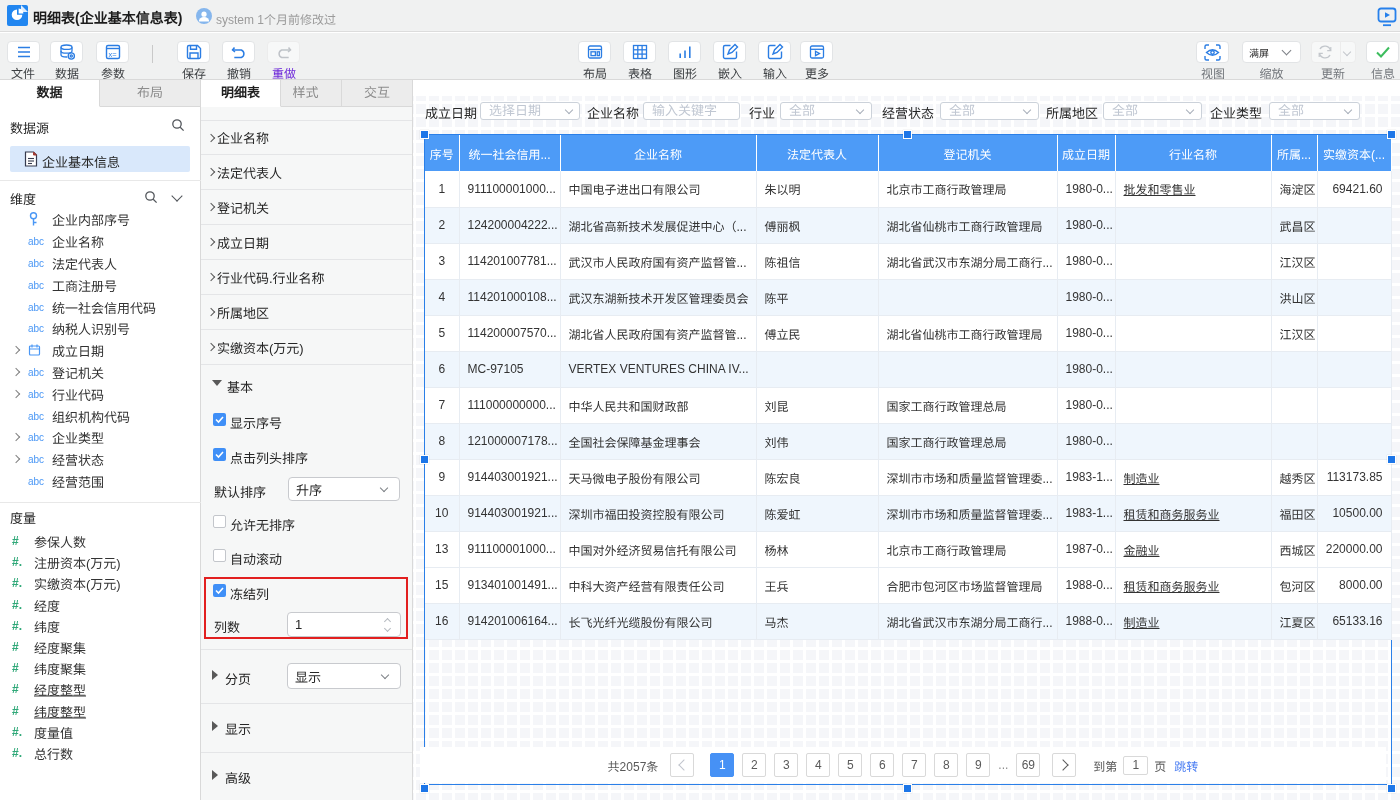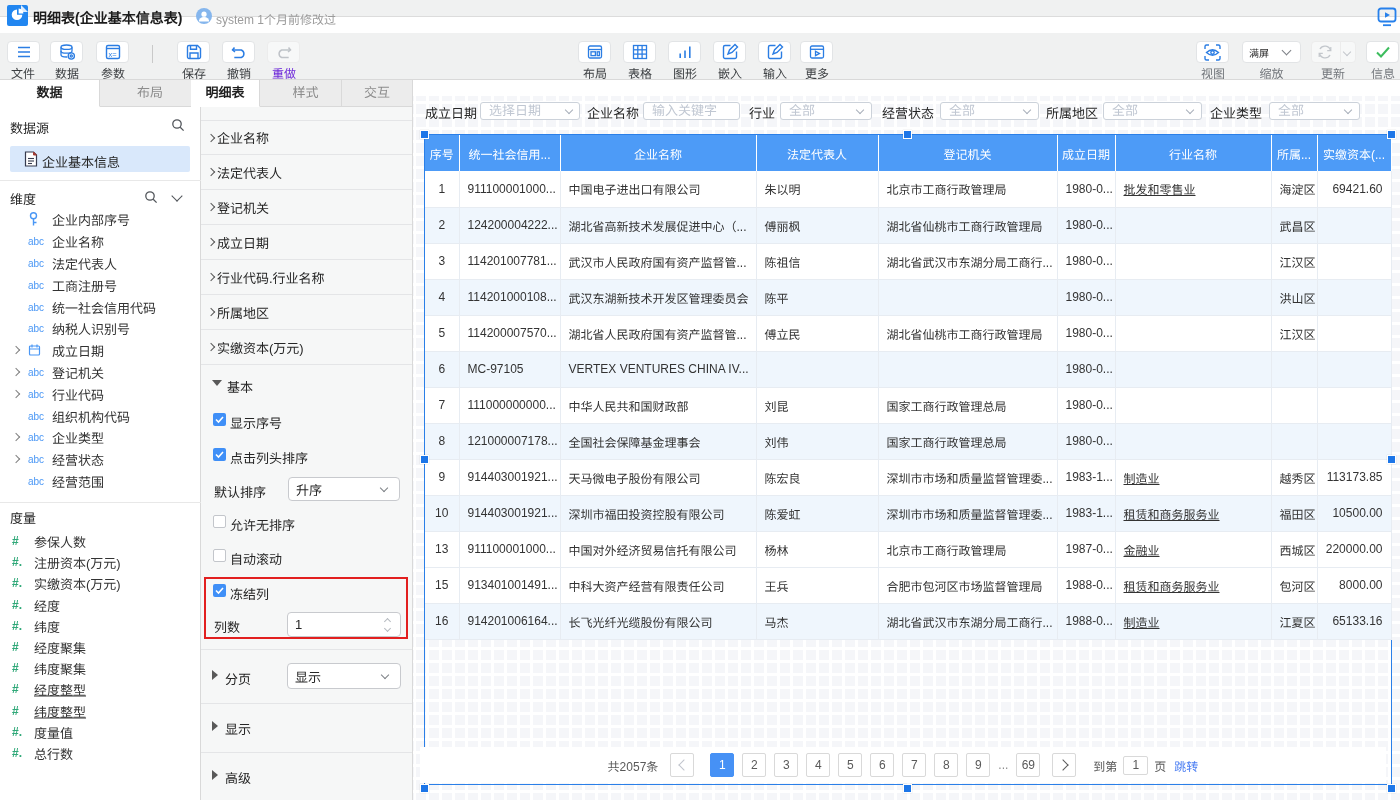--- a/index.html
+++ b/index.html
@@ -1,20 +1,20 @@
 <!DOCTYPE html>
 <html lang="zh-CN"><head>
 <meta charset="utf-8">
 <style>
 *{margin:0;padding:0;box-sizing:border-box;}
 html,body{width:1400px;height:800px;overflow:hidden;}
 body{font-family:"Liberation Sans",sans-serif;font-size:13px;color:#262626;position:relative;background:#fff;}
 .abs{position:absolute;}
 
-#titlebar{left:0;top:0;width:1400px;height:17px;background:#f0f1f1;border-bottom:1px solid #dcdcdc;}
+#titlebar{left:0;top:0;width:1400px;height:32px;background:#f0f1f1;border-bottom:1px solid #dcdcdc;}
 #toolbar{left:0;top:33px;width:1400px;height:47px;background:#f0f1f1;border-bottom:1px solid #d9d9d9;}
 .tbtn{position:absolute;top:8px;width:33px;height:22px;background:#fff;border:1px solid #e2e4e6;border-radius:4px;display:flex;align-items:center;justify-content:center;}
 .tlbl{position:absolute;top:31px;width:60px;text-align:center;font-size:12px;color:#3d4043;}
 .tlbl.gray{color:#6d28d9;}
 .tlbl.rgray{color:#73777c;}
 
 #tabrow{left:0;top:80px;width:413px;height:27px;background:#ececec;border-bottom:1px solid #d9d9d9;}
 .tab{position:absolute;top:80px;height:27px;line-height:26px;text-align:center;color:#8c8c8c;border-right:1px solid #d9d9d9;}
 .tab.active{background:#fff;color:#1f1f1f;font-weight:bold;height:27px;border-bottom:1px solid #fff;}
 
@@ -241,21 +241,21 @@
       <svg width="18" height="18" viewBox="0 0 18 18">
         <path d="M3 9.5 L7 13.5 L15 4.5" stroke="#3dbd5e" stroke-width="2" fill="none"></path>
       </svg>
     </span>
 <span class="tlbl rgray" style="left:1353px;">信息</span>
 </div>
 
 <div class="abs" id="tabrow"></div>
 <div class="abs tab active" style="left:0;width:100px;">数据</div>
 <div class="abs tab" style="left:100px;width:101px;">布局</div>
-<div class="abs tab active" style="left:191px;width:69px;">明细表</div>
+<div class="abs tab active" style="left:201px;width:80px;">明细表</div>
 <div class="abs tab" style="left:270px;width:72px;">样式</div>
 <div class="abs tab" style="left:342px;width:71px;">交互</div>
 
 <div class="abs" id="leftpanel">
 <span class="abs" style="left:10px;top:11px;color:#262626;">数据源</span>
 <svg class="abs icon" style="left:171px;top:11px;" width="14" height="14" viewBox="0 0 14 14">
       <circle cx="6" cy="6" r="4.2" stroke="#51555a" stroke-width="1.3" fill="none"></circle>
       <line x1="9.2" y1="9.2" x2="12.6" y2="12.6" stroke="#51555a" stroke-width="1.3"></line>
     </svg>
 <div class="abs" style="left:10px;top:39px;width:180px;height:26px;background:#d9e8fb;border-radius:2px;"></div>

